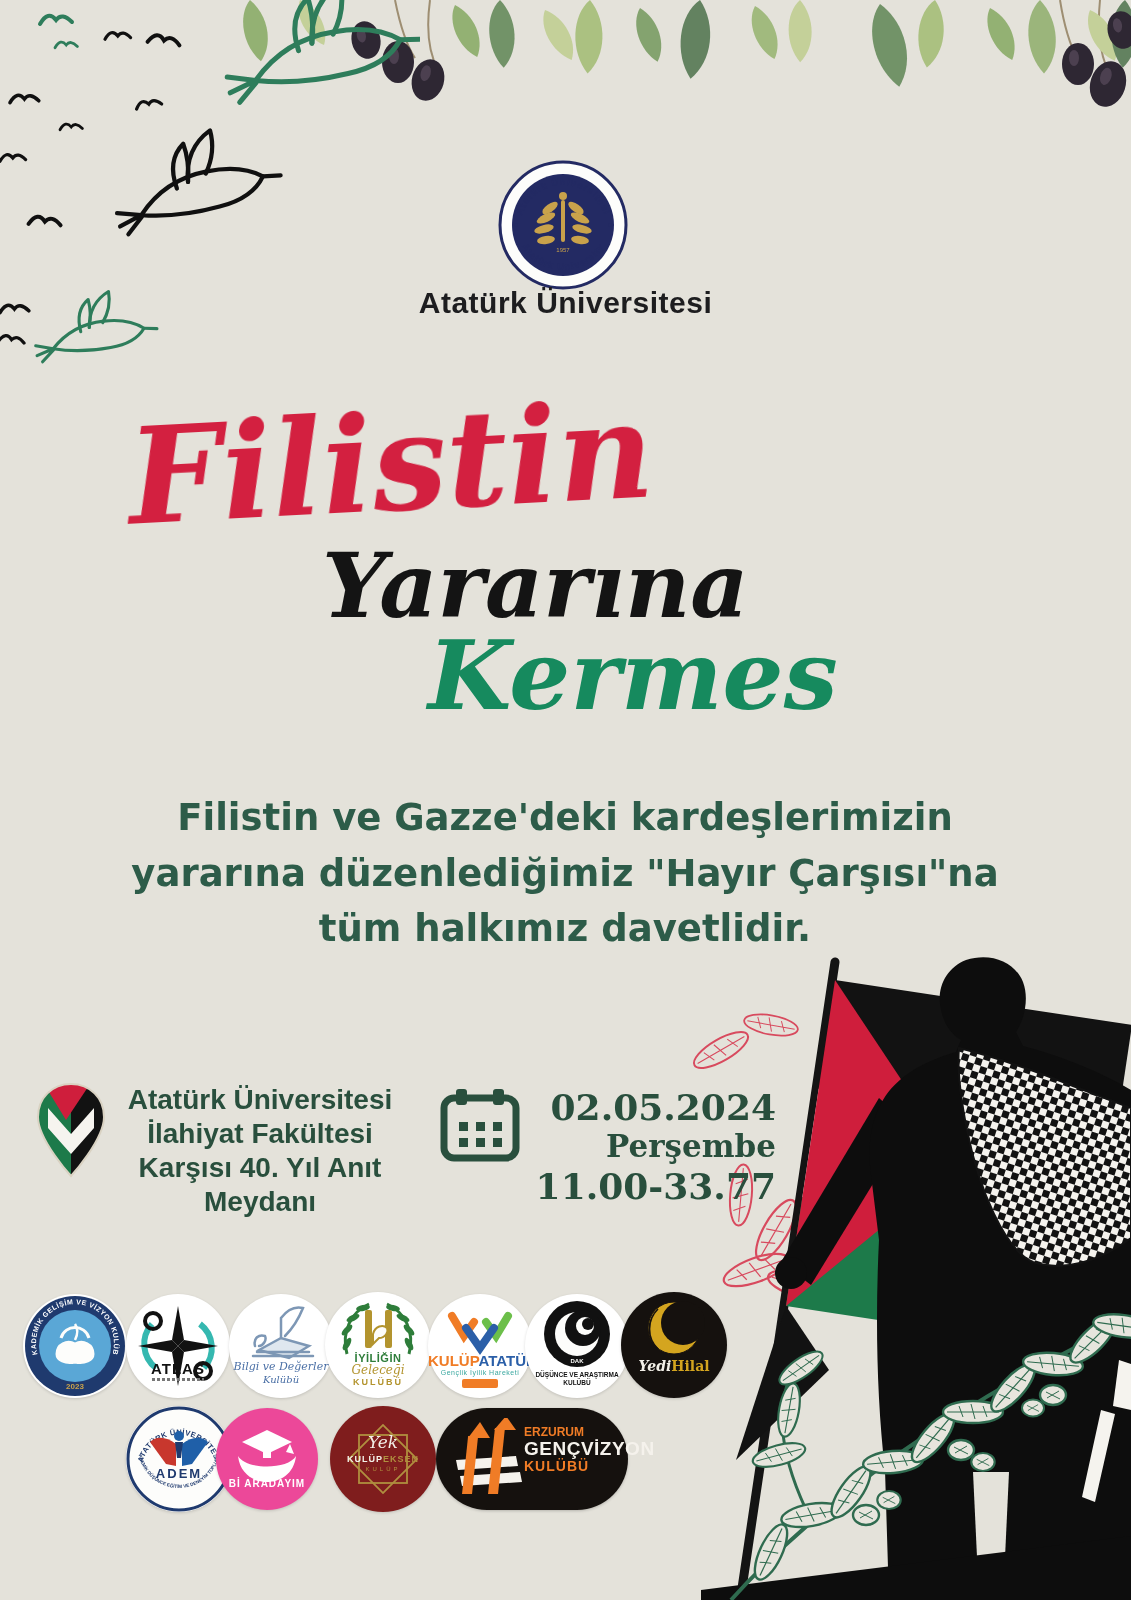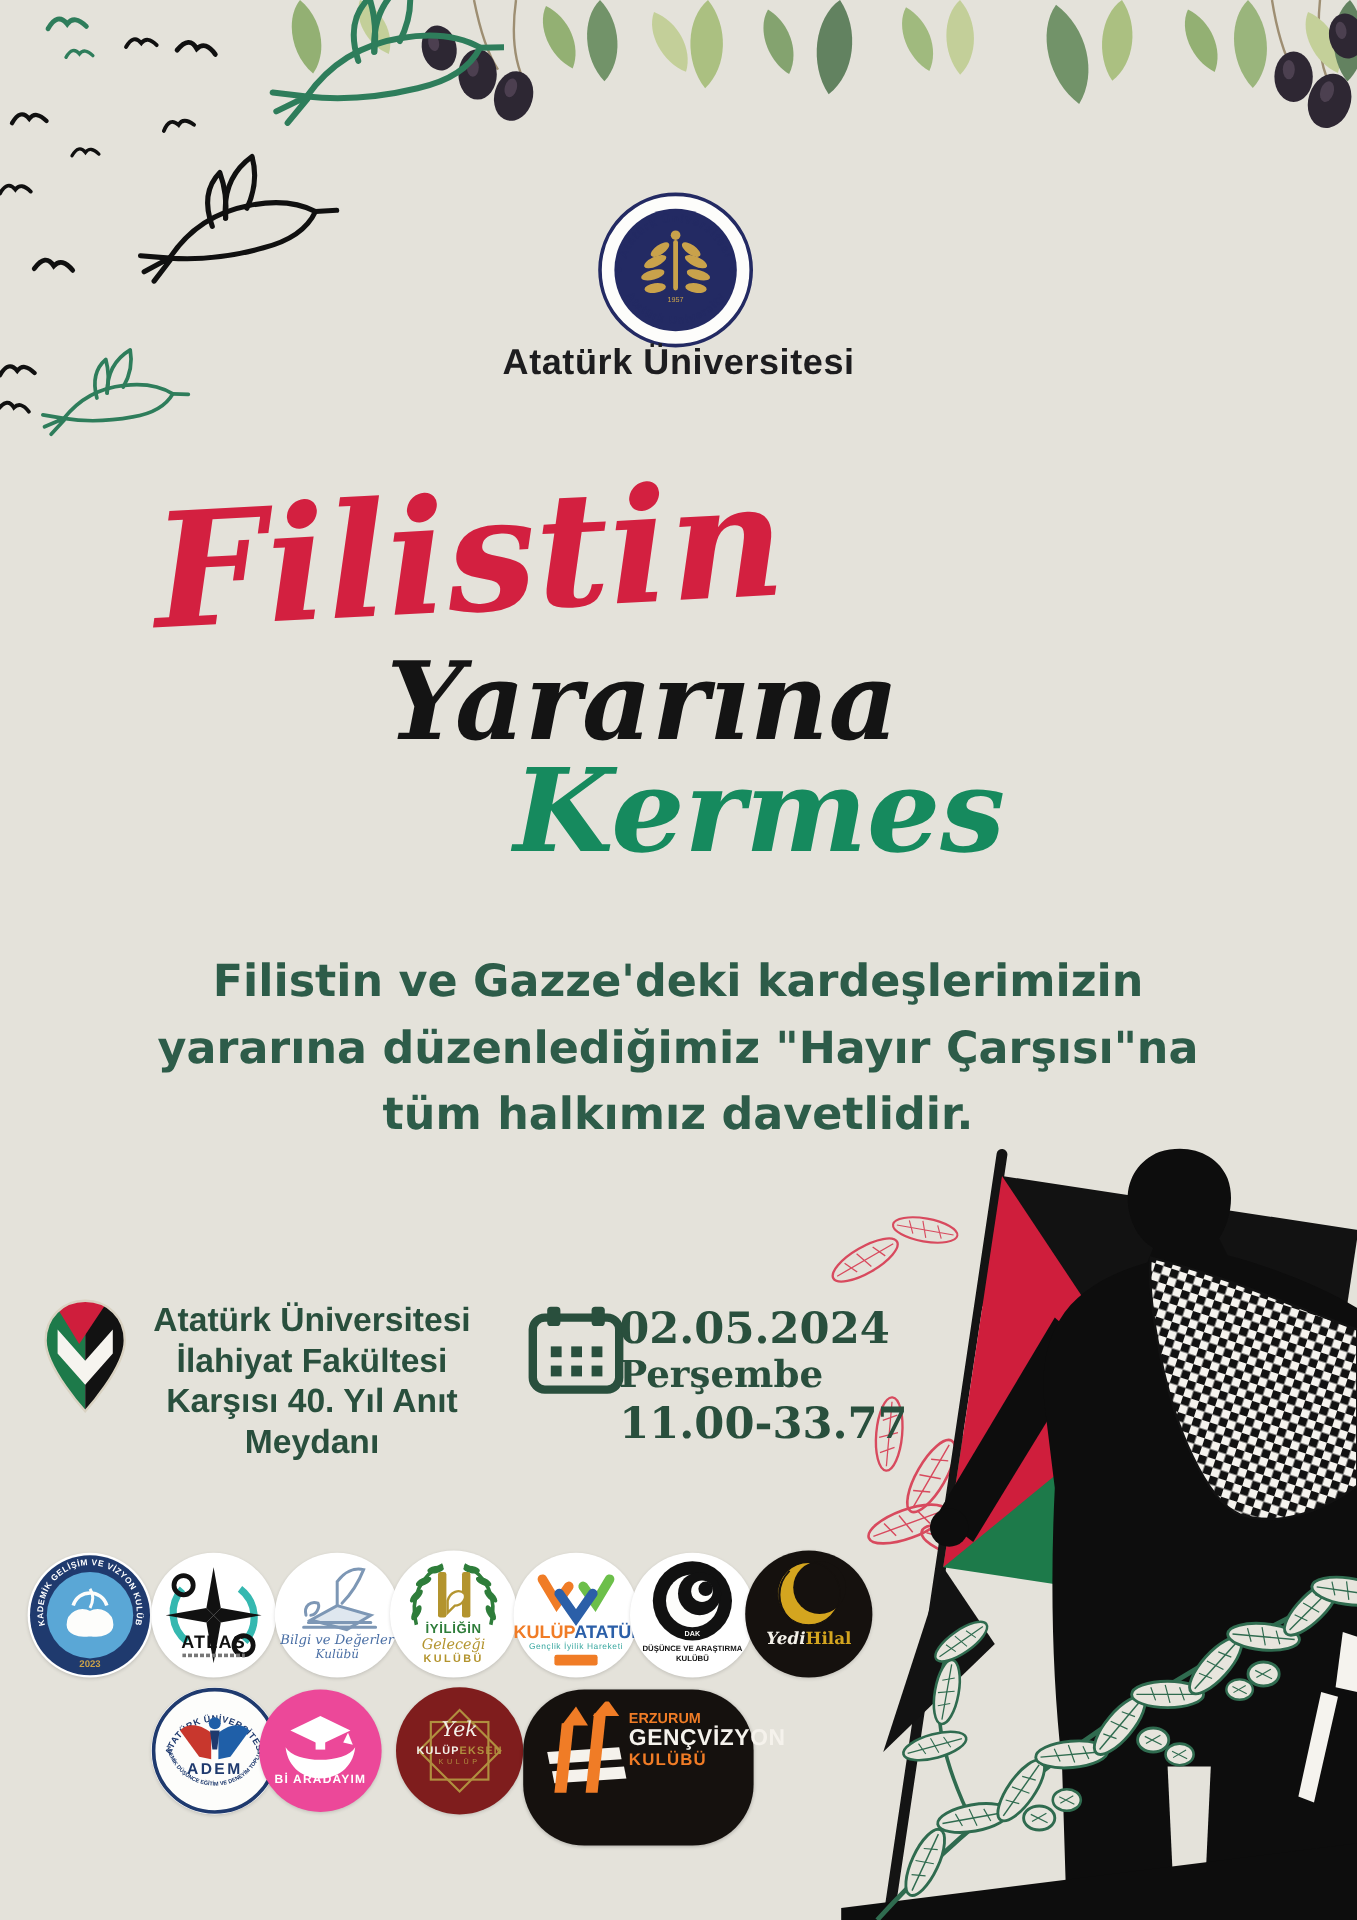--- a/index.html
+++ b/index.html
@@ -13,21 +13,21 @@
   .t-script{font-family:"DejaVu Serif",serif;font-style:italic;font-weight:bold;line-height:1;}
   .t1{left:128px;top:398px;font-size:132px;color:#d32040;transform:rotate(-3deg);}
   .t2{left:322px;top:540px;font-size:90px;color:#141414;}
   .t3{left:428px;top:628px;font-size:96px;color:#168a5e;}
   
   .msg{left:65px;top:790px;width:1000px;text-align:center;color:#2d5c49;font-weight:bold;
        font-size:37px;line-height:1.5;font-family:"DejaVu Sans",sans-serif;}
   
   .loc-text{left:90px;top:1083px;width:340px;text-align:center;color:#294f3d;font-weight:800;
             font-size:28px;line-height:1.22;}
-  .date-text{left:516px;top:1086px;width:260px;text-align:left;color:#294f3d;font-weight:bold;
+  .date-text{left:516px;top:1086px;width:260px;text-align:right;color:#294f3d;font-weight:bold;
              font-family:"DejaVu Serif",serif;font-size:31px;line-height:1.18;}
   .date-text .big{font-size:36px;}
   
   .logo{position:absolute;border-radius:50%;background:#fff;box-shadow:0 1px 3px rgba(0,0,0,.15);}
   .logo, .logo *{box-sizing:border-box;}
   .lg-label{position:absolute;width:100%;text-align:center;}
   .atlas-name{top:66px;font-size:15px;font-weight:900;color:#111;letter-spacing:1px;}
   .atlas-sub{position:absolute;top:84px;left:26px;width:52px;height:3px;
              background:repeating-linear-gradient(90deg,#777 0 3px,transparent 3px 5px);}
   .bilgi-l1{top:66px;font-size:11px;color:#4a6fa5;font-family:"DejaVu Serif",serif;font-style:italic;}
@@ -41,21 +41,21 @@
   .gen-badge{position:absolute;top:85px;left:34px;width:36px;height:9px;background:#f07c26;border-radius:2px;}
   .dak-l1{top:77px;font-size:6.5px;font-weight:bold;color:#111;}
   .dak-l2{top:85px;font-size:6.5px;font-weight:bold;color:#111;}
   .yh-name{top:66px;font-size:14px;font-family:"DejaVu Serif",serif;font-weight:bold;}
   .yh-name .w{color:#f3f0e8;font-style:italic;} .yh-name .g{color:#d4a51f;}
   .bi-label{top:70px;font-size:10px;font-weight:900;color:#fff;letter-spacing:1px;}
   .yek-script{top:26px;font-size:17px;color:#f3f0e8;font-family:"DejaVu Serif",serif;font-style:italic;}
   .yek-name{top:48px;font-size:9px;letter-spacing:1px;font-weight:bold;}
   .yek-name .w{color:#f3f0e8;} .yek-name .g{color:#b08f3f;}
   .yek-sub{top:60px;font-size:6px;color:#b08f3f;letter-spacing:3px;}
-  .gv{left:436px;top:1408px;width:192px;height:130px;border-radius:51px;background:#15110e;position:absolute;
+  .gv{left:436px;top:1408px;width:192px;height:102px;border-radius:51px;background:#15110e;position:absolute;
       box-shadow:0 1px 3px rgba(0,0,0,.2);}
   .gv-txt{position:absolute;left:88px;top:18px;line-height:1.05;}
   .gv-l1{font-size:12px;font-weight:900;color:#f07c26;}
   .gv-l2{font-size:19px;font-weight:900;color:#f5f2ec;letter-spacing:.5px;}
   .gv-l3{font-size:14px;font-weight:900;color:#f07c26;letter-spacing:1px;}
 </style>
 </head>
 <body>
 
 <div class="poster">

